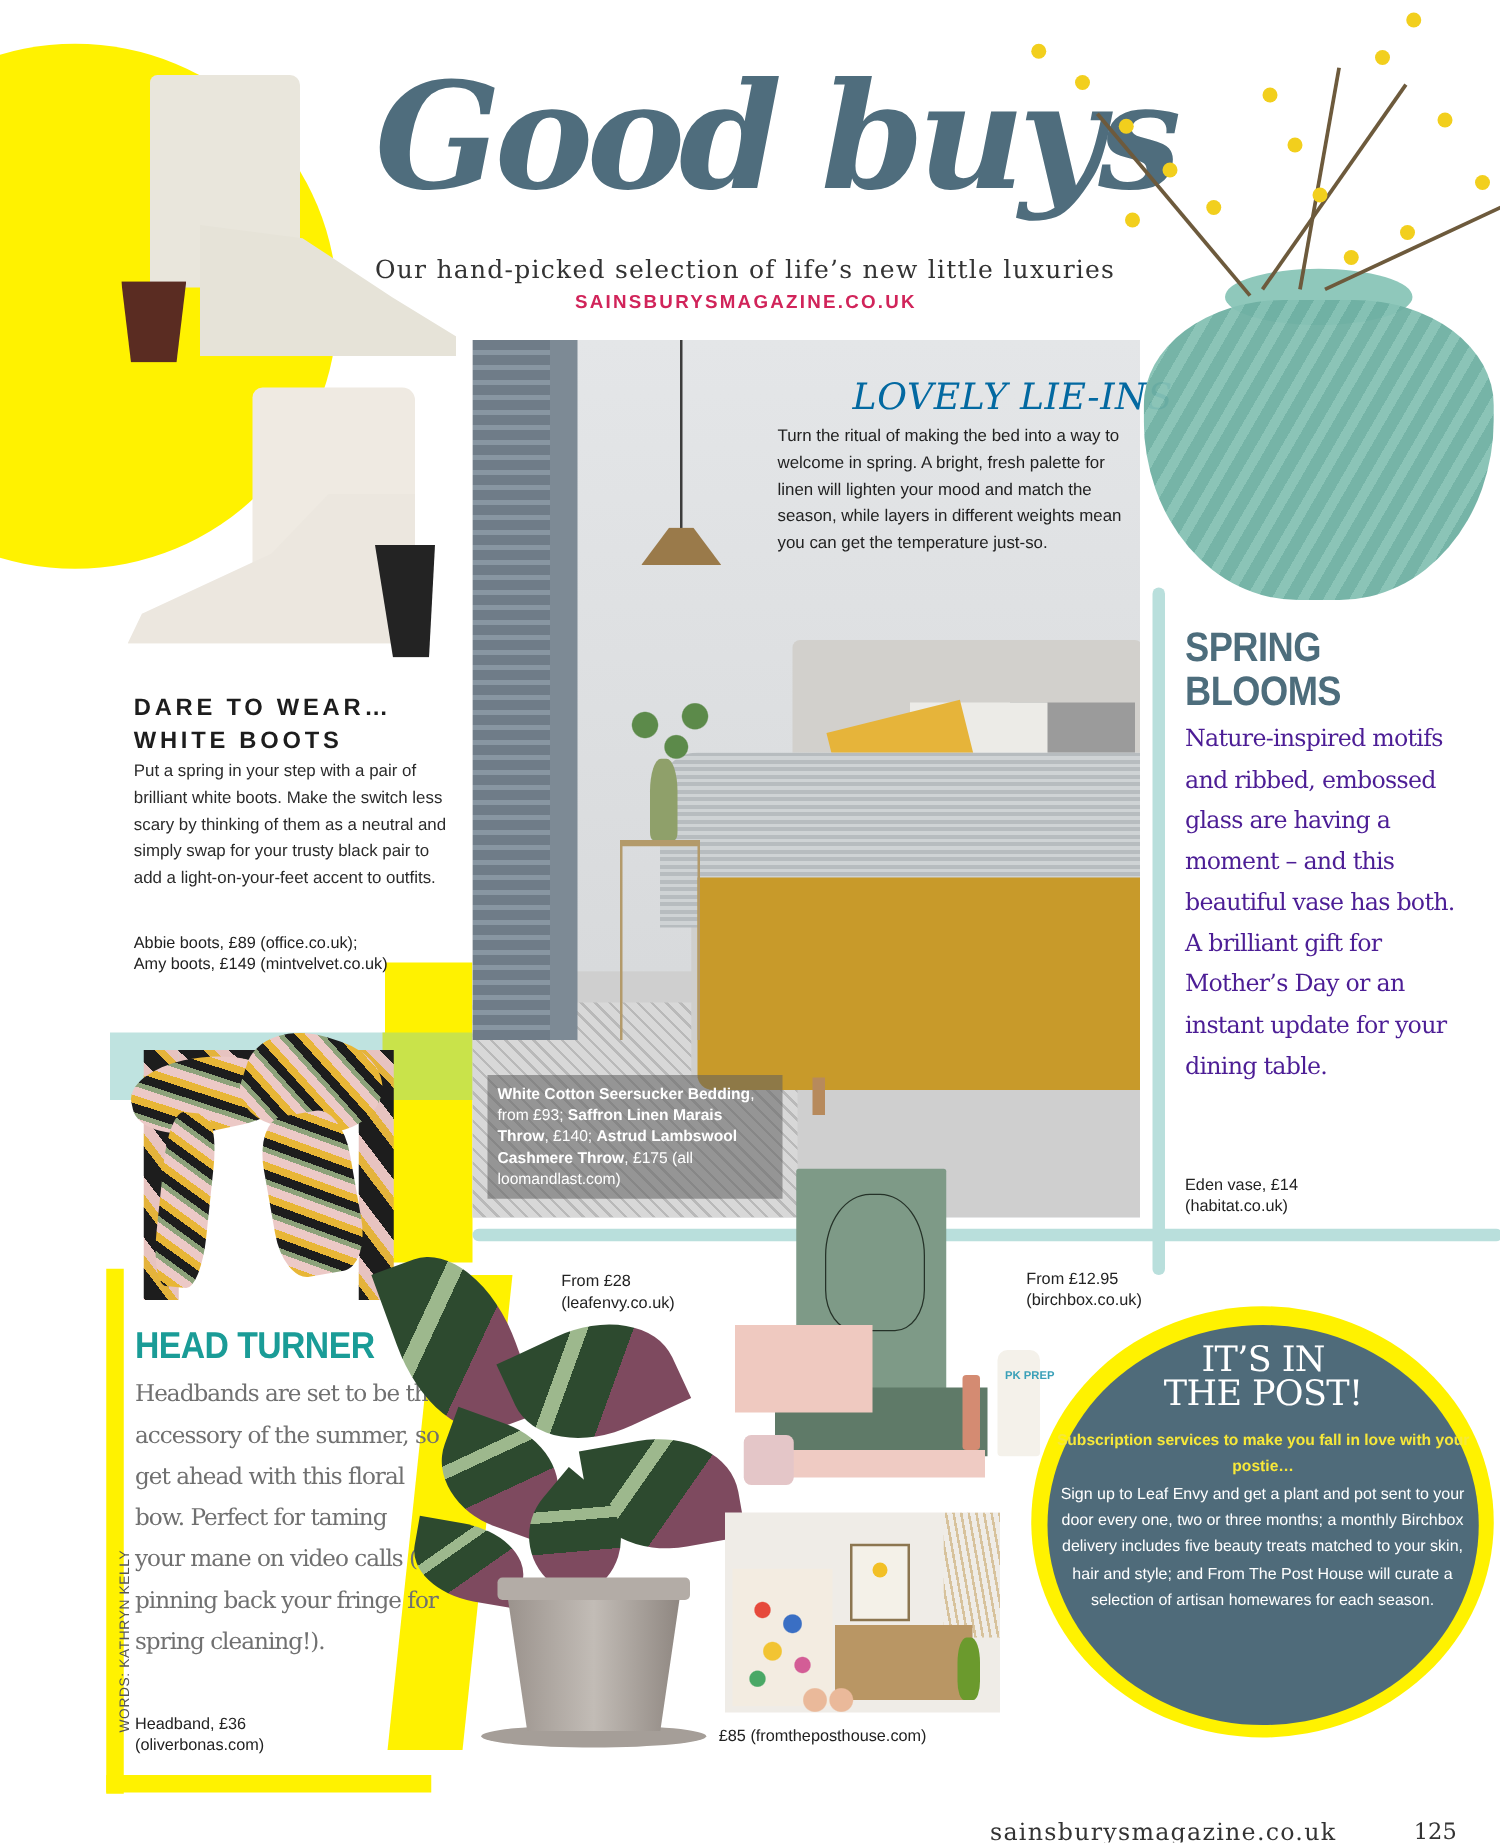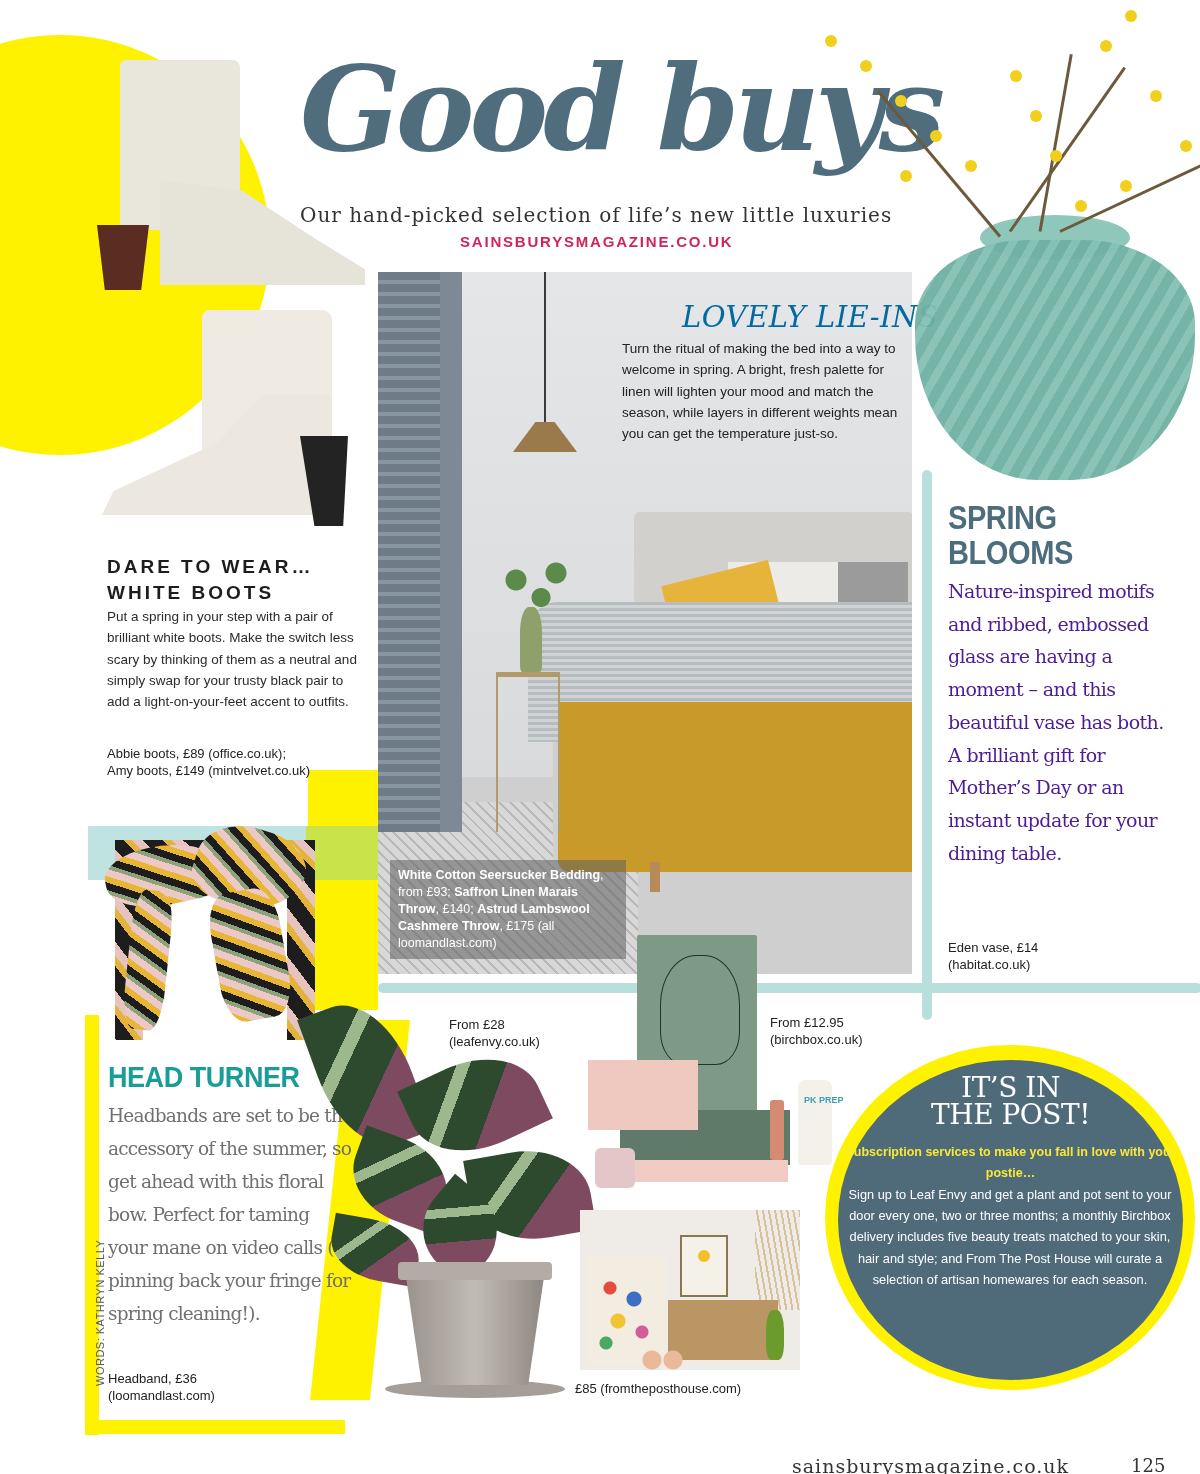--- a/index.html
+++ b/index.html
@@ -93,21 +93,21 @@
   .words-credit { left: 40px; top: 1320px; transform: rotate(-90deg); transform-origin: center; font-size: 11px; letter-spacing: 0.5px; color: #555; white-space: nowrap; width: 120px; }
 
   
   .pot { left: 405px; top: 1270px; width: 140px; height: 115px; background: linear-gradient(90deg,#9a928c,#c2bcb6 50%,#8e8680);
          clip-path: polygon(0 0, 100% 0, 88% 100%, 12% 100%); }
   .pot-rim { left: 398px; top: 1262px; width: 154px; height: 18px; background:#b3aca6; border-radius: 4px; }
   .saucer { left: 385px; top: 1380px; width: 180px; height: 18px; background:#a59e98; border-radius: 50%; }
   .leaf { border-radius: 0 60% 0 60%; background: linear-gradient(135deg, #2d4a2f 0 30%, #9db88d 30% 38%, #2d4a2f 38% 60%, #7e4a5f 60%); }
 
   .leafenvy-credit { left: 449px; top: 1016px; }
-  .birchbox-credit { left: 770px; top: 1014px; }
+  .birchbox-credit { left: 821px; top: 1014px; }
   .posthouse-credit { left: 575px; top: 1380px; }
 
   
   .bb-back { left: 637px; top: 935px; width: 120px; height: 190px; background:#7e9a87; border-radius: 2px; }
   .bb-face { left: 660px; top: 955px; width: 80px; height: 110px; border: 1.5px solid #253228; border-radius: 45% 45% 30% 30%; }
   .bb-pink { left: 588px; top: 1060px; width: 110px; height: 70px; background:#efc9c0; }
   .bb-base { left: 620px; top: 1110px; width: 170px; height: 55px; background:#5f7a68; }
   .bb-base-pink { left: 628px; top: 1160px; width: 160px; height: 22px; background:#efcbc3; }
   .bb-tube { left: 798px; top: 1080px; width: 34px; height: 85px; background:#f4f1ea; border-radius: 8px 8px 3px 3px; }
   .bb-tube-label { left: 804px; top: 1096px; font-size: 9px; font-weight: 700; color:#3aa0b8; line-height: 9px; }
@@ -245,21 +245,21 @@
   <div class="abs bow" style="left:105px;top:845px;width:120px;height:60px;border-radius:40% 60% 30% 50%;transform:rotate(-12deg);"></div>
   <div class="abs bow" style="left:195px;top:828px;width:110px;height:80px;border-radius:50% 40% 60% 30%;transform:rotate(18deg);"></div>
   <div class="abs bow" style="left:215px;top:890px;width:70px;height:130px;border-radius:30%;transform:rotate(-10deg);"></div>
   <div class="abs bow" style="left:128px;top:890px;width:40px;height:140px;border-radius:30%;transform:rotate(6deg);"></div>
 </div>
 
 <div class="abs head-heading">HEAD TURNER</div>
 <div class="abs head-body">Headbands are set to be the accessory of the summer, so get ahead with this floral bow. Perfect for taming your mane on video calls (or pinning back your fringe for spring cleaning!).</div>
 <div class="abs credit head-credit">
   <div><b>Headband</b><span>, £36</span></div>
-  <div>(loomandlast.com)</div>
+  <div>(oliverbonas.com)</div>
 </div>
 <div class="abs words-credit">WORDS: KATHRYN KELLY</div>
 
 <div>
   <div class="abs leaf" style="left:320px;top:1000px;width:90px;height:150px;transform:rotate(-20deg);"></div>
   <div class="abs leaf" style="left:410px;top:1060px;width:130px;height:90px;transform:rotate(-25deg);"></div>
   <div class="abs leaf" style="left:350px;top:1140px;width:100px;height:80px;transform:rotate(20deg);"></div>
   <div class="abs leaf" style="left:470px;top:1150px;width:120px;height:90px;transform:rotate(-10deg);"></div>
   <div class="abs leaf" style="left:420px;top:1190px;width:80px;height:80px;transform:rotate(40deg);"></div>
   <div class="abs leaf" style="left:330px;top:1220px;width:90px;height:60px;transform:rotate(10deg);"></div>

